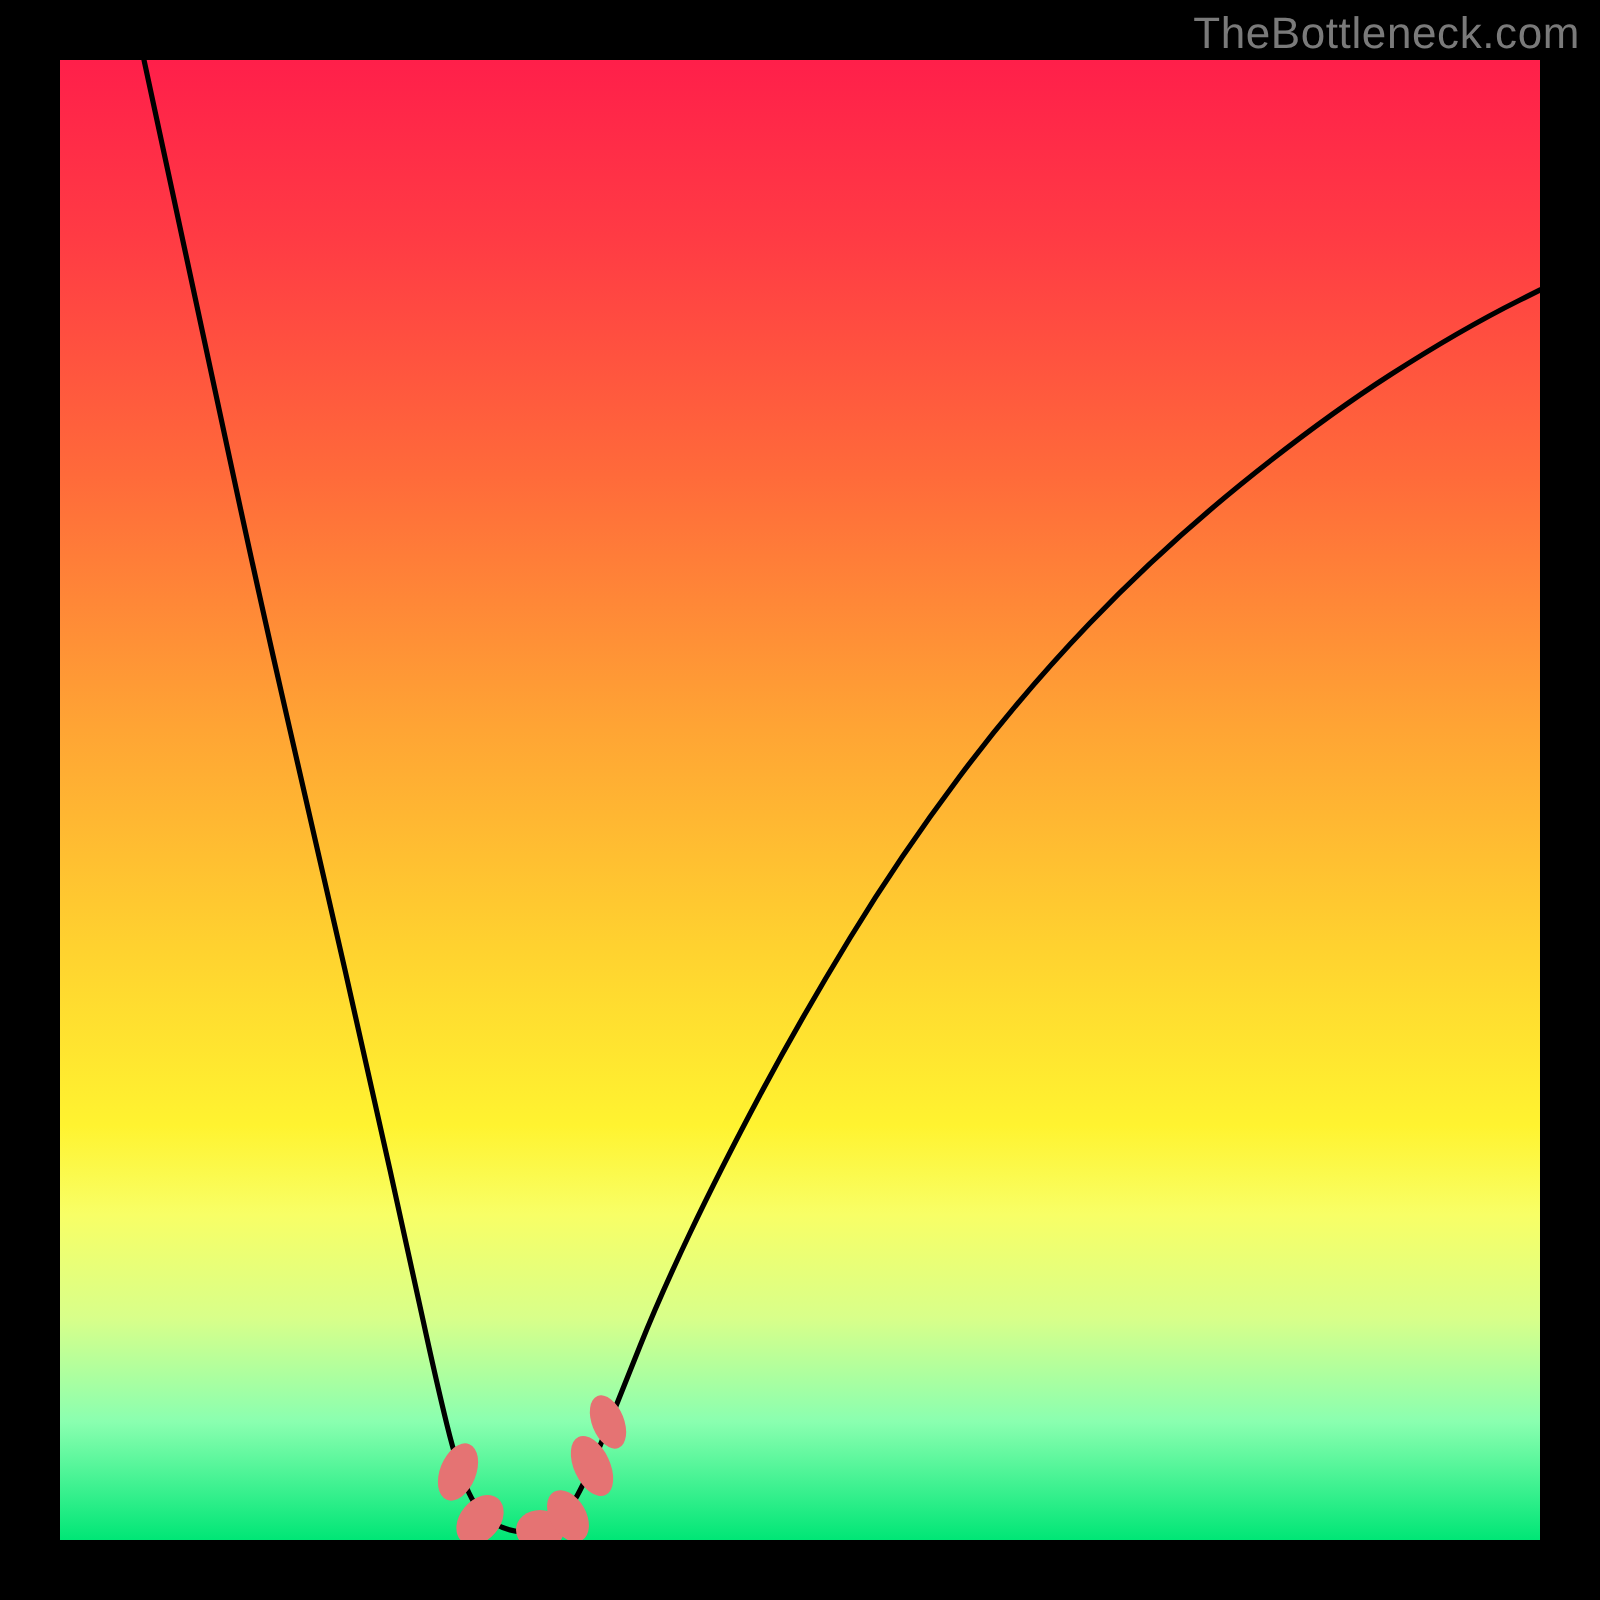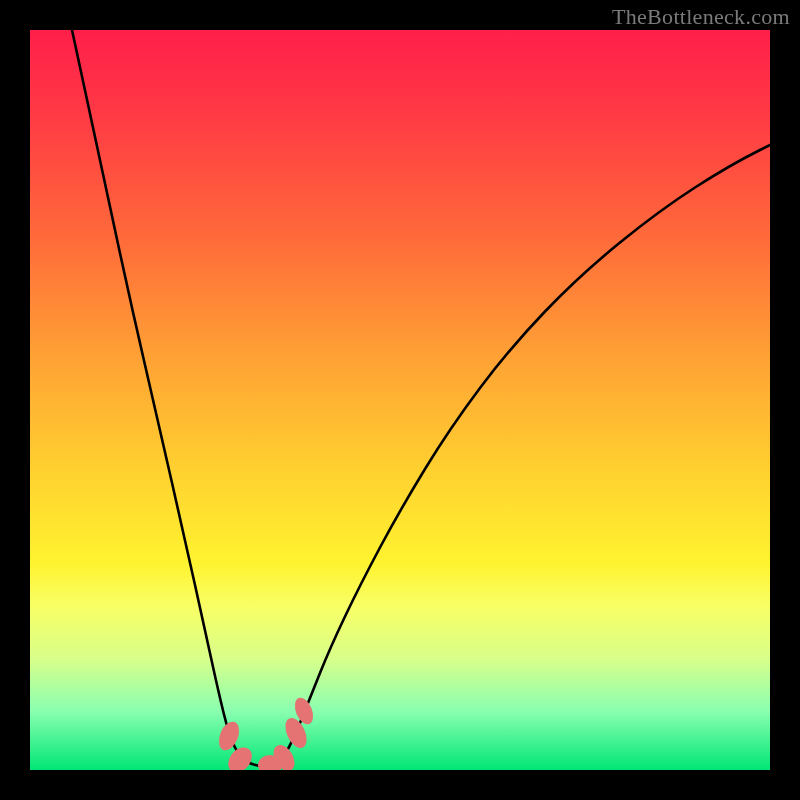--- a/index.html
+++ b/index.html
@@ -30,21 +30,20 @@
       #00e676 100%
     );
   }
   .credit {
     position: absolute;
     top: 4px;
     right: 10px;
     color: #7a7a7a;
     font-size: 22px;
     letter-spacing: 0.3px;
-    font-family: Liberation Serif, serif;
   }
   svg {
     position: absolute;
     left: 0;
     top: 0;
   }
 </style>
 </head>
 <body>
 

